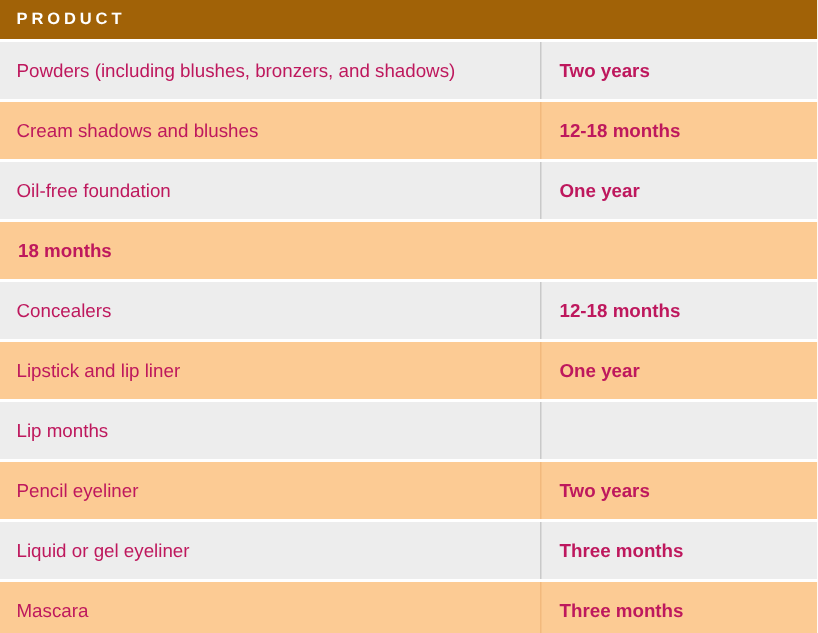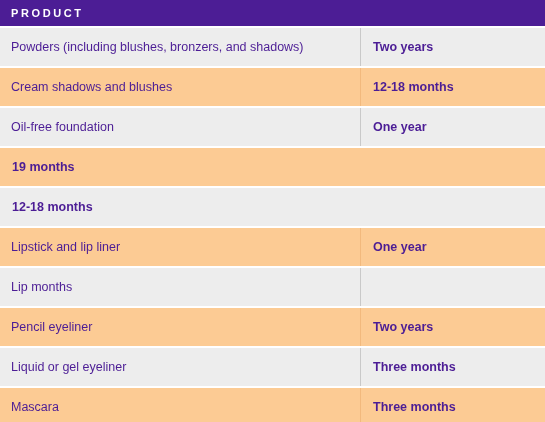--- a/index.html
+++ b/index.html
@@ -13,21 +13,21 @@
   }
   #table-root {
     width: 545px;
     height: 422px;
     position: relative;
     overflow: hidden;
     background: #ffffff;
   }
   .table-header {
     display: flex;
-    background: #4c1d95;
+    background: #a16207;
     height: 26px;
     align-items: center;
     box-sizing: border-box;
   }
   .th {
     color: #ffffff;
     font-size: 11px;
     font-weight: bold;
     letter-spacing: 2.6px;
     text-transform: uppercase;
@@ -52,21 +52,21 @@
     box-sizing: border-box;
     position: relative;
   }
   .row.alt-gray { background: #ededed; }
   .row.alt-peach { background: #fccb94; }
   .cell {
     display: flex;
     align-items: center;
     box-sizing: border-box;
     font-size: 12.5px;
-    color: #4c1d95;
+    color: #be185d;
     white-space: nowrap;
     overflow: hidden;
   }
   .cell-product {
     width: 361px;
     padding-left: 11px;
     border-right: 1px solid #ffffff;
   }
   .row.alt-gray .cell-product { border-right-color: #c9c9c9; }
   .row.alt-peach .cell-product { border-right-color: #f2b97d; }
@@ -92,23 +92,24 @@
       </div>
       <div class="row alt-peach">
         <div class="cell cell-product">Cream shadows and blushes</div>
         <div class="cell cell-toss">12-18 months</div>
       </div>
       <div class="row alt-gray">
         <div class="cell cell-product">Oil-free foundation</div>
         <div class="cell cell-toss">One year</div>
       </div>
       <div class="row alt-peach">
-        <div class="cell cell-toss">19 months</div>
+        <div class="cell cell-toss">18 months</div>
       </div>
       <div class="row alt-gray">
+        <div class="cell cell-product">Concealers</div>
         <div class="cell cell-toss">12-18 months</div>
       </div>
       <div class="row alt-peach">
         <div class="cell cell-product">Lipstick and lip liner</div>
         <div class="cell cell-toss">One year</div>
       </div>
       <div class="row alt-gray">
         <div class="cell cell-product">Lip months</div>
       </div>
       <div class="row alt-peach">

